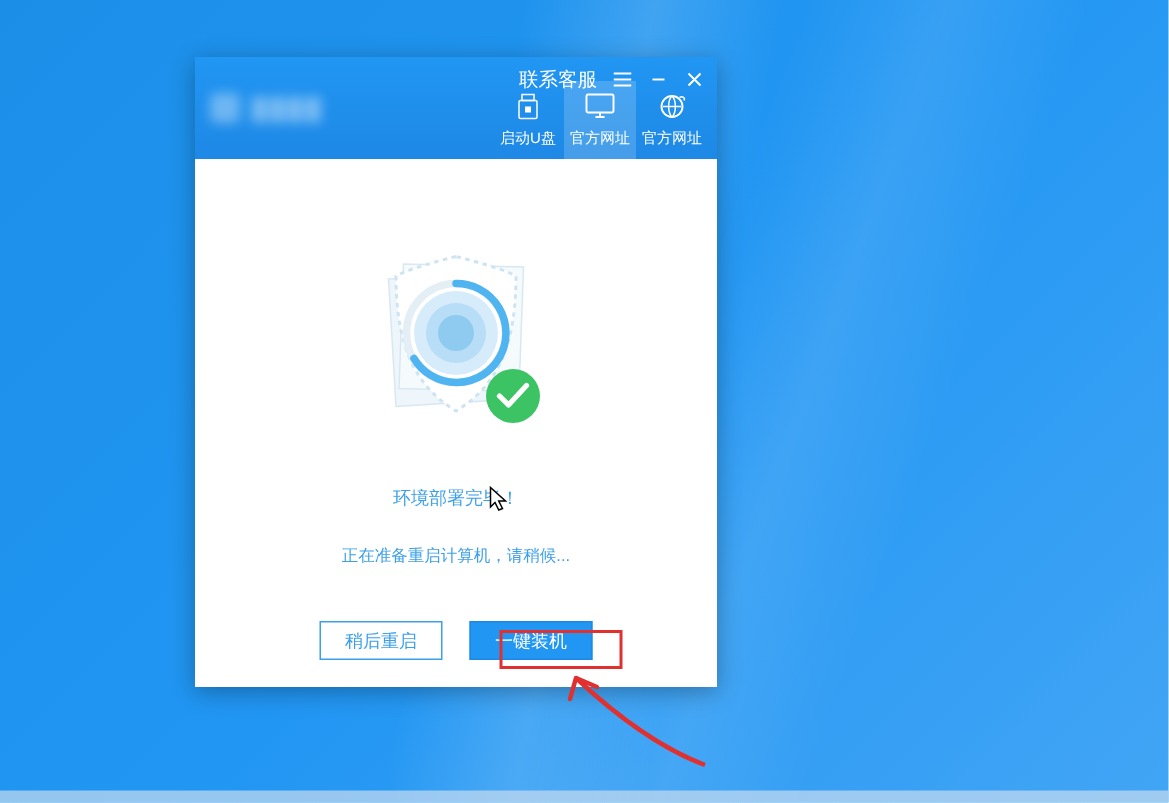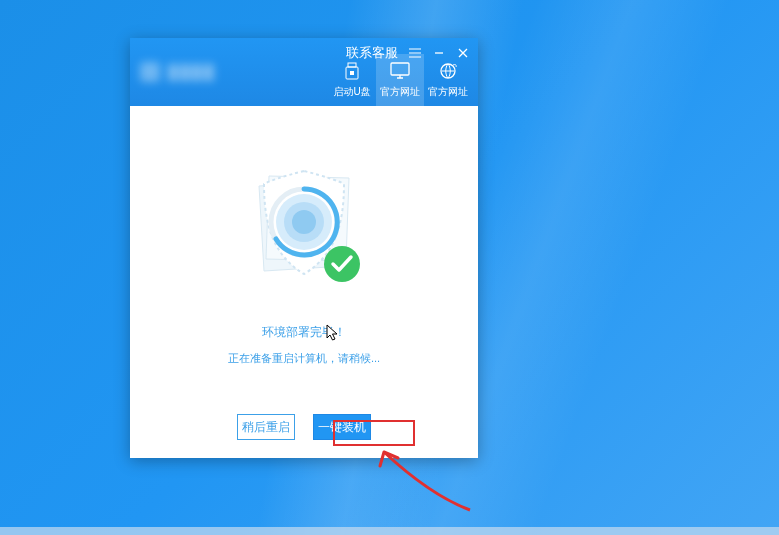--- a/index.html
+++ b/index.html
@@ -129,32 +129,32 @@
       height: 160px;
     }
     .status-line1 {
       color: #3ca0e8;
       font-size: 12px;
       margin-top: 18px;
     }
     .status-line2 {
       color: #3ca0e8;
       font-size: 11px;
-      margin-top: 10px;
+      margin-top: 22px;
     }
     .buttons {
       position: absolute;
       bottom: 18px;
       left: 0; right: 0;
       display: flex;
       justify-content: center;
       gap: 18px;
     }
     .btn {
-      width: 58px;
+      width: 82px;
       height: 26px;
       font-size: 12px;
       display: flex;
       align-items: center;
       justify-content: center;
       cursor: pointer;
     }
     .btn-secondary {
       border: 1px solid #3ca0e8;
       color: #3ca0e8;

